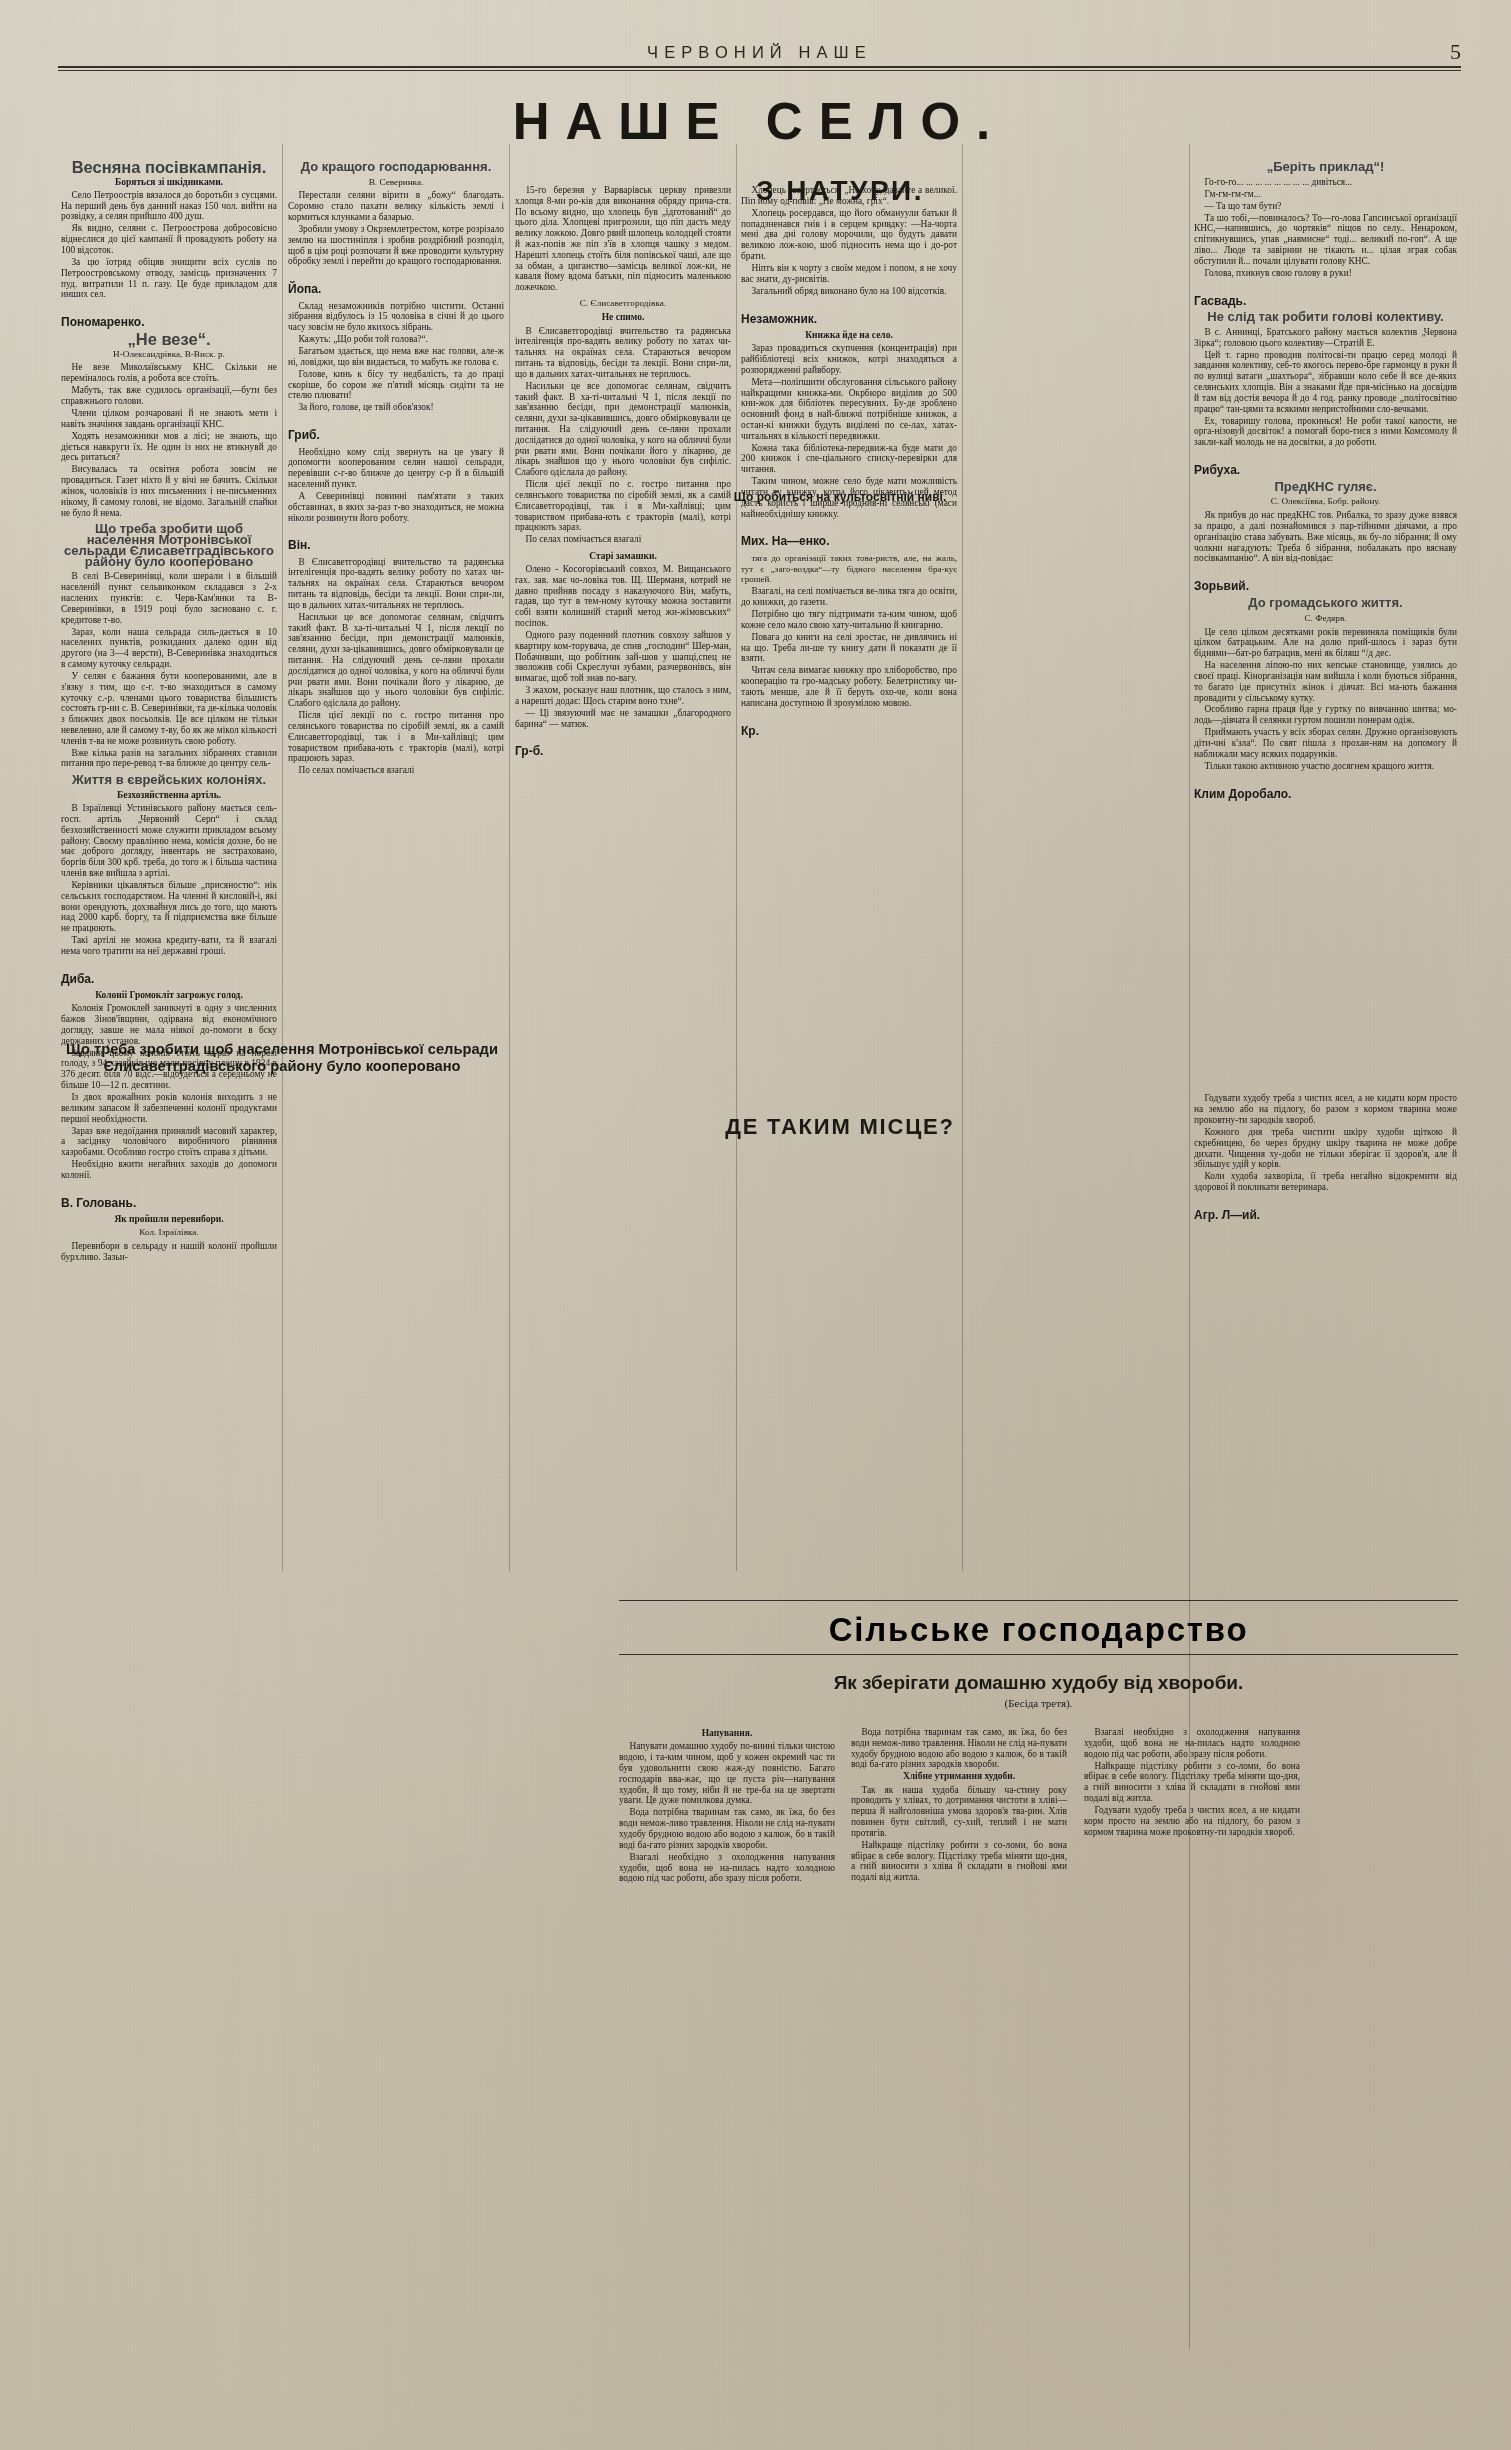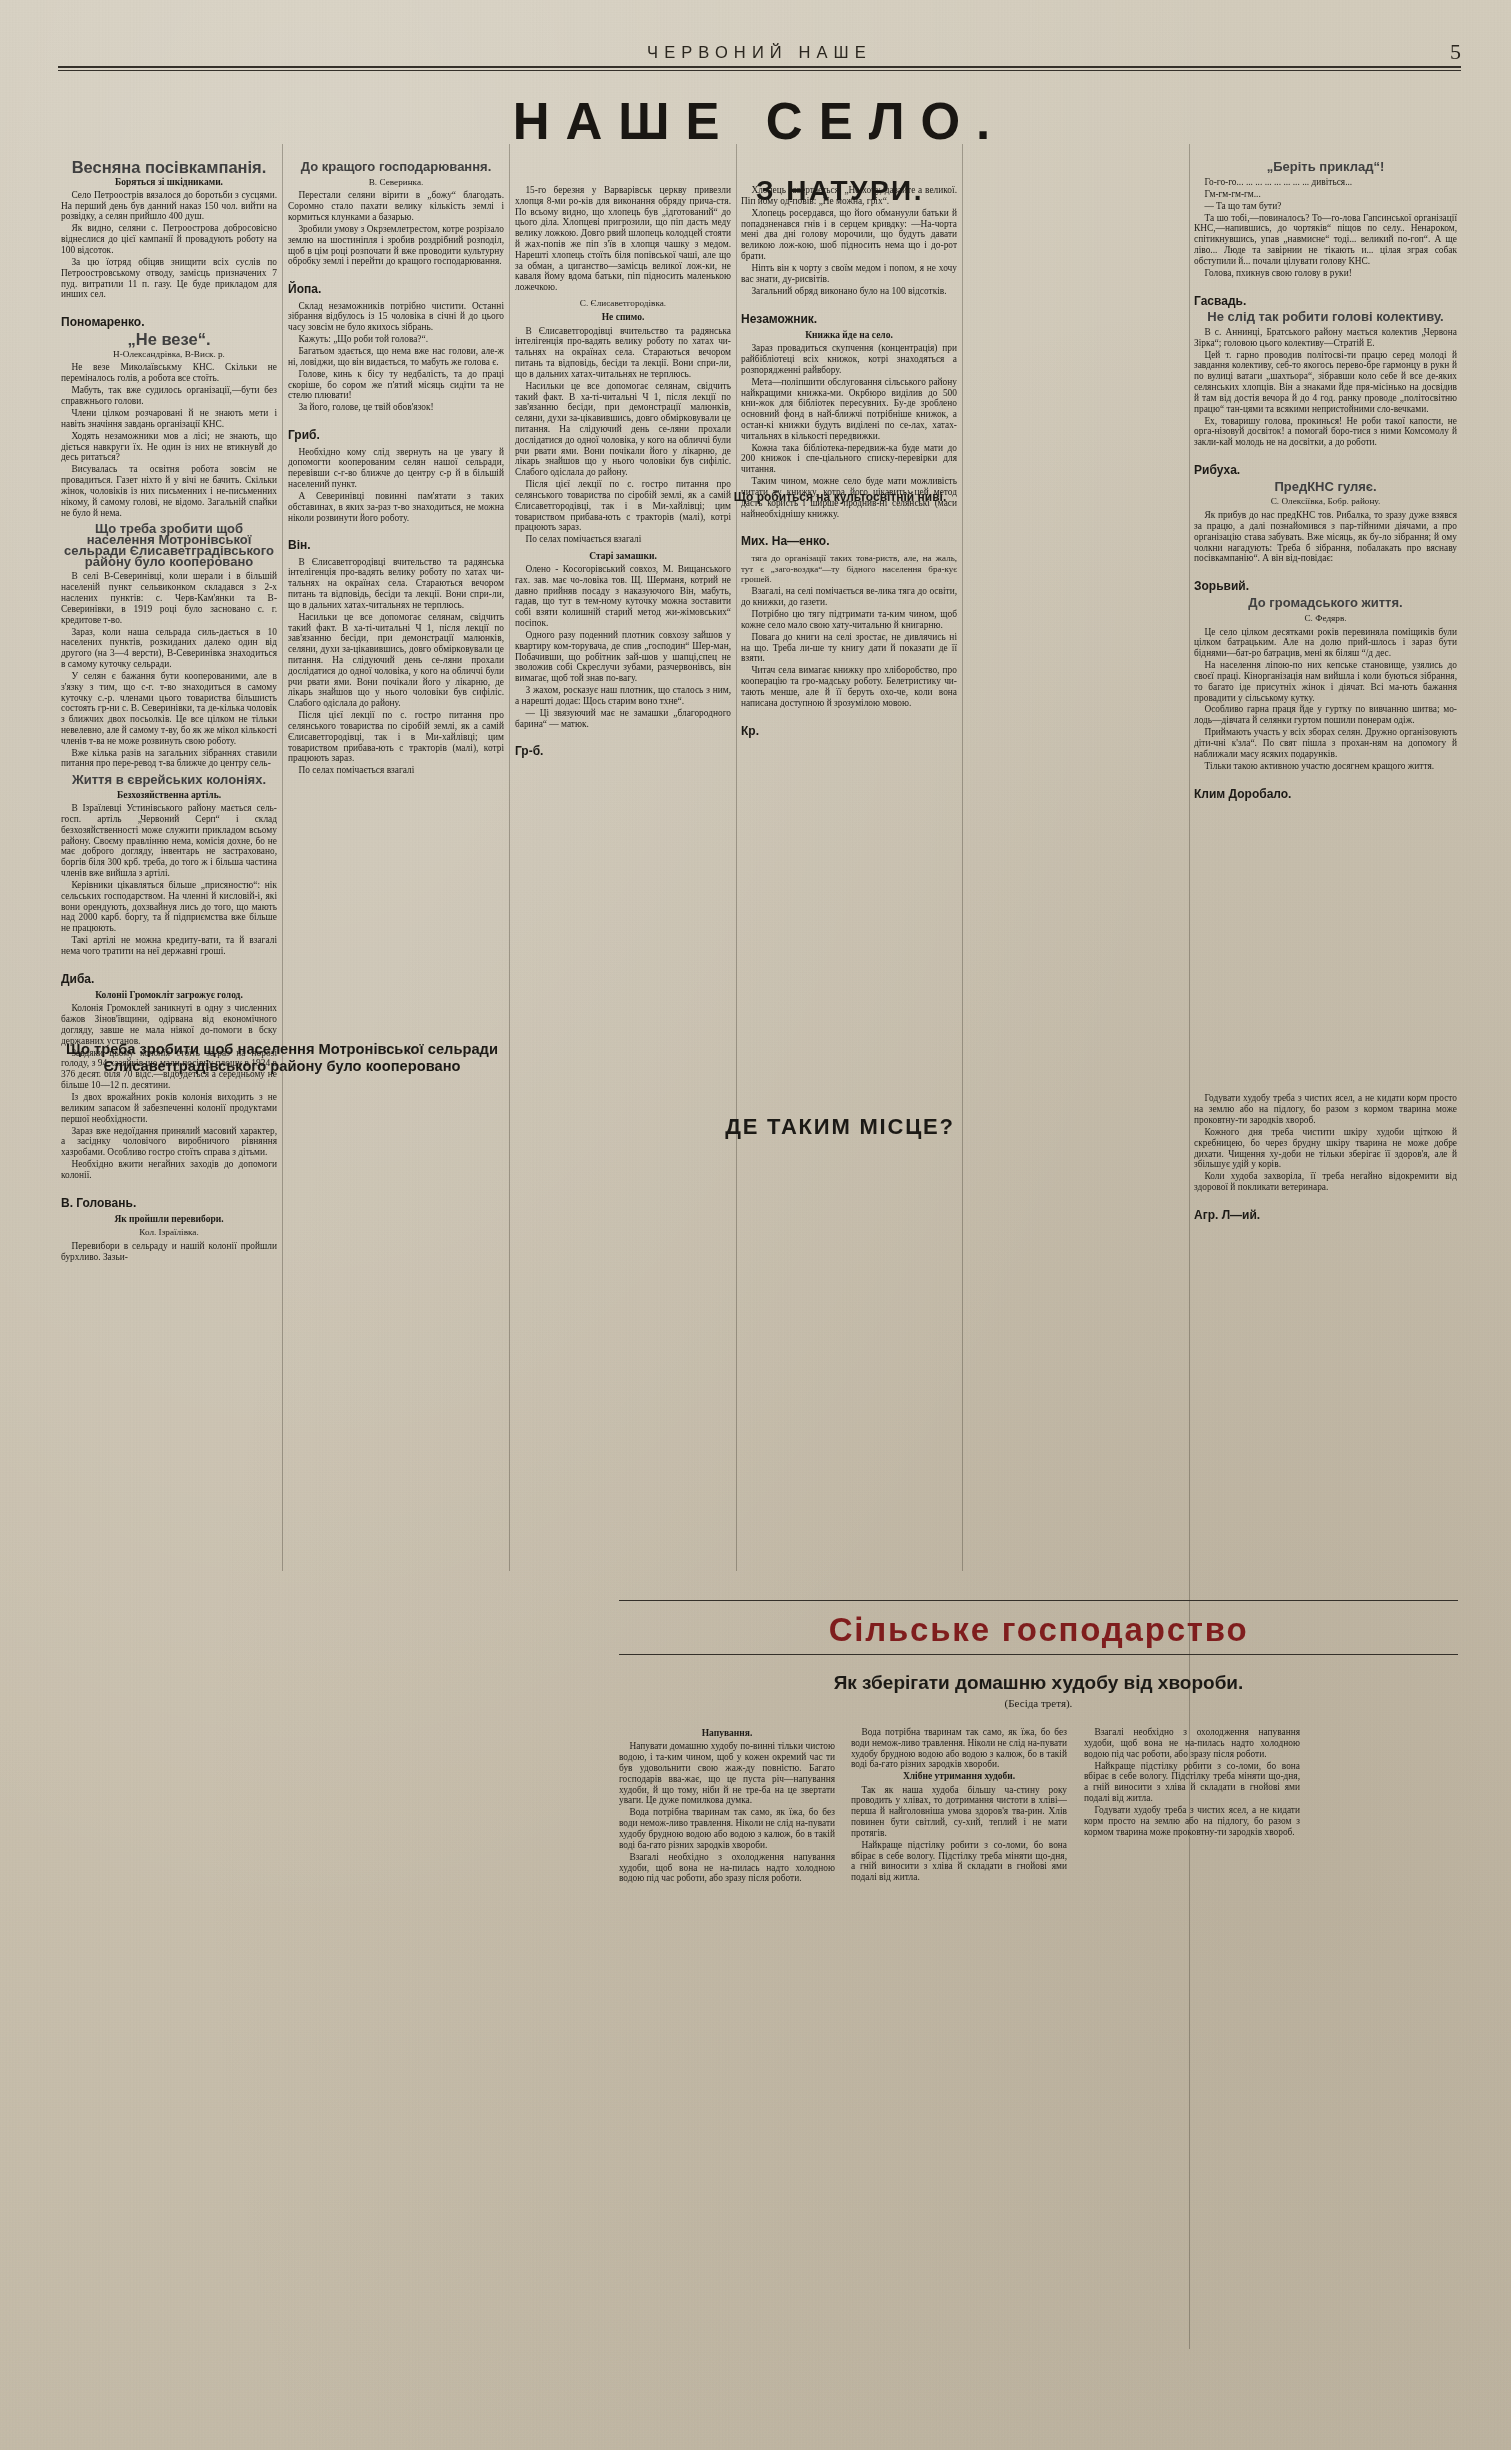--- a/index.html
+++ b/index.html
@@ -97,21 +97,21 @@
 
   
   .vline{position:absolute;width:0.6px;background:rgba(60,54,44,.35);}
 
   
   #agro-banner{
     position:absolute;left:619px;top:1611px;width:839px;text-align:center;
   }
   #agro-banner .t{
     font-family:"Liberation Sans", sans-serif;font-weight:bold;
-    font-size:33px;letter-spacing:1.8px;color:#7f1d1d;
+    font-size:33px;letter-spacing:1.8px;color:#000000;
   }
   #agro-rule-a{left:619px;top:1600px;width:839px;height:1.2px;}
   #agro-rule-b{left:619px;top:1654px;width:839px;height:0.6px;}
   .center{text-align:center;}
   .nosplit{text-indent:0;}
 
   
   .span2{position:absolute;}
   #h-kult{left:619px;top:490px;width:442px;}
   #h-kult .t{font-family:"Liberation Sans", sans-serif;font-weight:bold;font-size:12px;text-align:center;}

